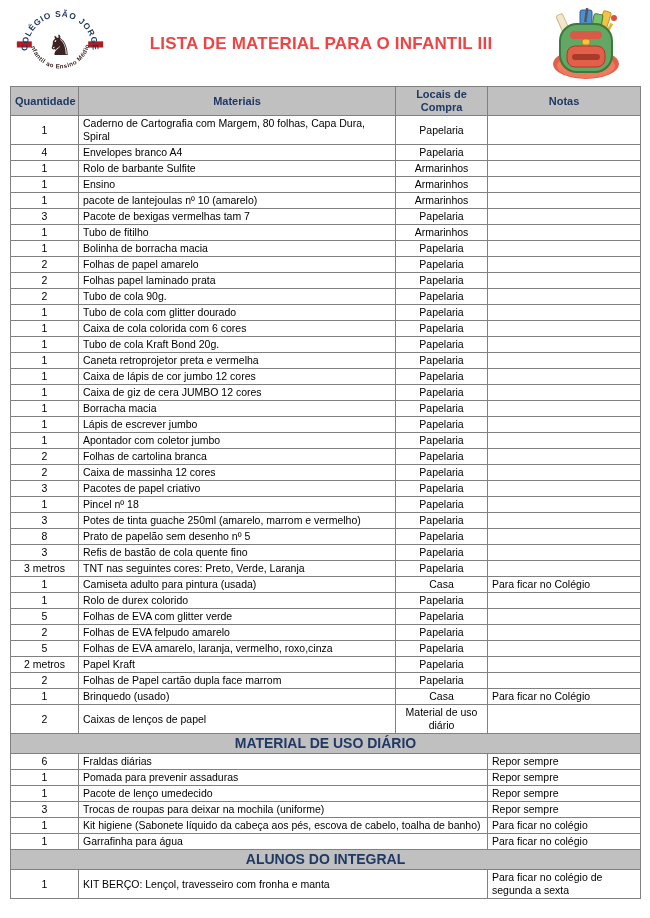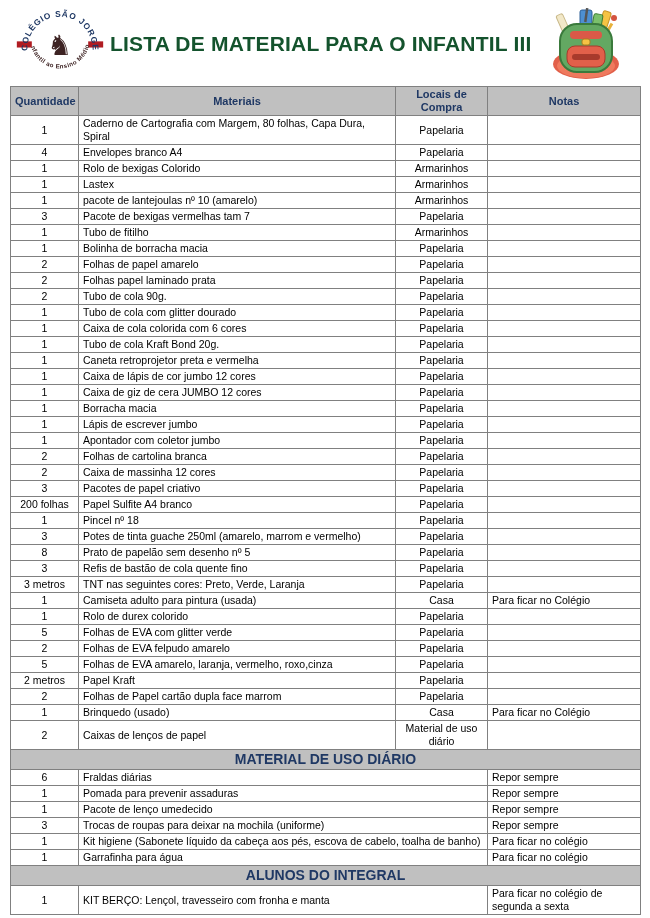--- a/index.html
+++ b/index.html
@@ -9,22 +9,22 @@
     color:#000;
     position:relative;
     overflow:hidden;
   }
   .page{padding:6px 10px 0 10px;}
 
   
   .top{display:flex;align-items:center;height:76px;}
   .logo-wrap{width:100px;flex:0 0 100px;display:flex;justify-content:center;}
   .title{
-    flex:1;text-align:left;
-    font-size:21px;font-weight:bold;color:#14532d;
+    flex:1;text-align:center;
+    font-size:17px;font-weight:bold;color:#ef4444;
     letter-spacing:.2px;
   }
   .pack-wrap{width:108px;flex:0 0 108px;display:flex;justify-content:center;}
 
   
   table{
     width:630px;border-collapse:collapse;table-layout:fixed;
     margin-top:4px;
     border-radius:13px;
   }
@@ -128,27 +128,27 @@
           <td class="l"></td>
         </tr>
         <tr>
           <td class="c">4</td>
           <td class="l">Envelopes branco A4</td>
           <td class="c">Papelaria</td>
           <td class="l"></td>
         </tr>
         <tr>
           <td class="c">1</td>
-          <td class="l">Rolo de bexigas Colorido</td>
+          <td class="l">Rolo de barbante Sulfite</td>
           <td class="c">Armarinhos</td>
           <td class="l"></td>
         </tr>
         <tr>
           <td class="c">1</td>
-          <td class="l">Lastex</td>
+          <td class="l">Ensino</td>
           <td class="c">Armarinhos</td>
           <td class="l"></td>
         </tr>
         <tr>
           <td class="c">1</td>
           <td class="l">pacote de lantejoulas nº 10 (amarelo)</td>
           <td class="c">Armarinhos</td>
           <td class="l"></td>
         </tr>
         <tr>
@@ -249,26 +249,20 @@
         </tr>
         <tr>
           <td class="c">2</td>
           <td class="l">Caixa de massinha 12 cores</td>
           <td class="c">Papelaria</td>
           <td class="l"></td>
         </tr>
         <tr>
           <td class="c">3</td>
           <td class="l">Pacotes de papel criativo</td>
-          <td class="c">Papelaria</td>
-          <td class="l"></td>
-        </tr>
-        <tr>
-          <td class="c">200 folhas</td>
-          <td class="l">Papel Sulfite A4 branco</td>
           <td class="c">Papelaria</td>
           <td class="l"></td>
         </tr>
         <tr>
           <td class="c">1</td>
           <td class="l">Pincel nº 18</td>
           <td class="c">Papelaria</td>
           <td class="l"></td>
         </tr>
         <tr>

